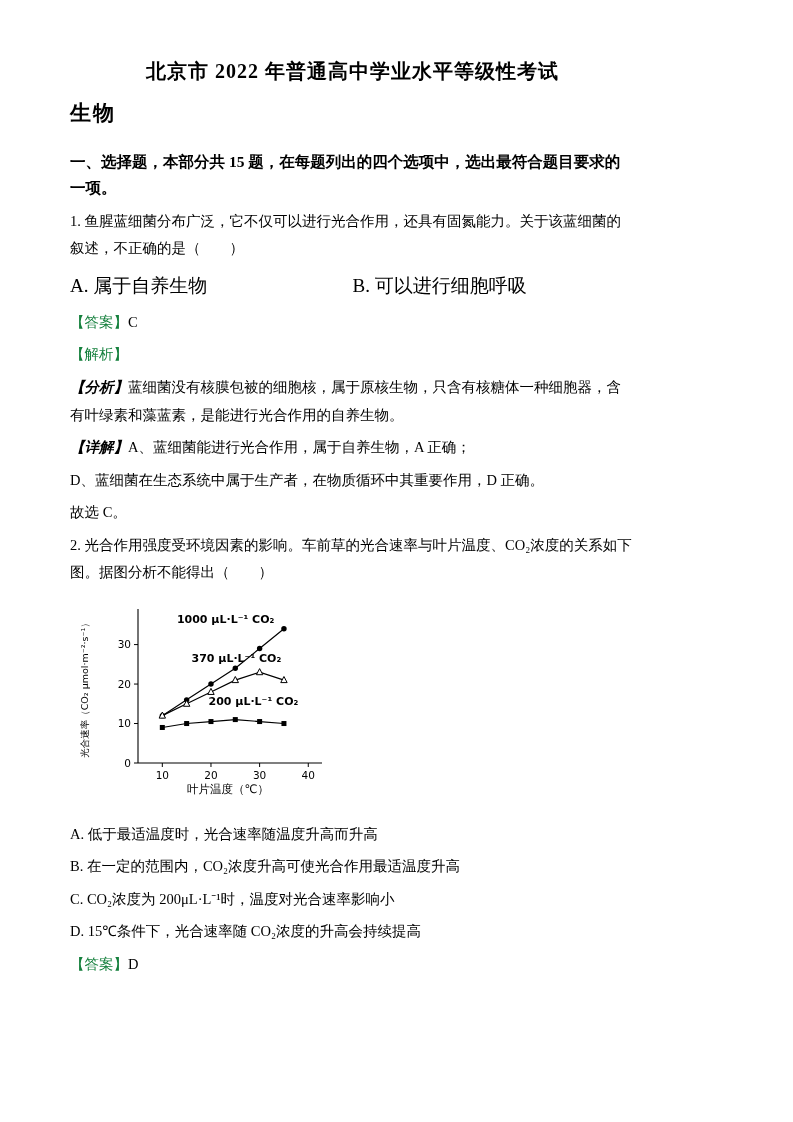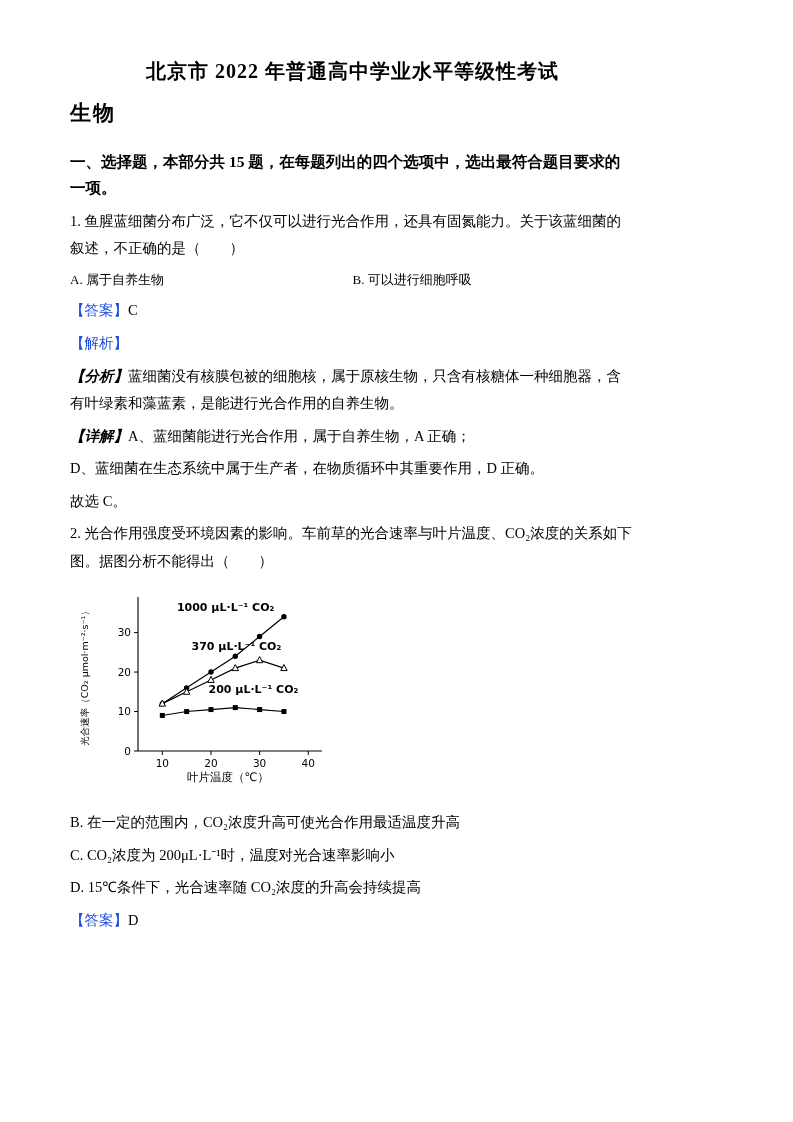--- a/index.html
+++ b/index.html
@@ -35,25 +35,25 @@
     line-height:1.7;
   }
   .para{
     font-size:14.5px;
     line-height:1.9;
     margin:5px 0;
   }
   .opt-grid{
     display:grid;
     grid-template-columns:1fr 1fr;
-    font-size:13px;
+    font-size:19px;
     line-height:1.9;
     margin:0 0;
   }
-  .ans-label{color:#1d4ed8;text-align:center;}
+  .ans-label{color:#15803d;text-align:center;}
   .bold-label{font-weight:bold;font-style:italic;}
   .chart-wrap{
     margin:10px 0 14px 6px;
     width:260px;
   }
   svg{overflow:visible;display:block;}
   svg text{font-family:"DejaVu Sans", sans-serif;}
 </style>
 </head>
 <body>
@@ -132,20 +132,21 @@
           <rect x="132.47297297297297" y="122.05263157894737" width="5" height="5" fill="#000"></rect>
           <rect x="156.7972972972973" y="120.07894736842104" width="5" height="5" fill="#000"></rect>
           <rect x="181.1216216216216" y="122.05263157894737" width="5" height="5" fill="#000"></rect>
           <rect x="205.44594594594597" y="124.02631578947368" width="5" height="5" fill="#000"></rect>
           <text x="132.54054054054052" y="107.57894736842104" font-size="11" font-weight="bold" fill="#000">200 μL·L⁻¹ CO₂</text>
           <text x="152" y="196" text-anchor="middle" font-size="11.5" fill="#000">叶片温度（℃）</text>
           <text text-anchor="middle" font-size="9.5" fill="#000" transform="translate(12 91) rotate(-90)">光合速率（CO₂ μmol·m⁻²·s⁻¹）</text>
         </svg>
     </div>
 
+    <p class="para">A. 低于最适温度时，光合速率随温度升高而升高</p>
     <p class="para">B. 在一定的范围内，CO₂浓度升高可使光合作用最适温度升高</p>
     <p class="para">C. CO₂浓度为 200μL·L⁻¹时，温度对光合速率影响小</p>
     <p class="para">D. 15℃条件下，光合速率随 CO₂浓度的升高会持续提高</p>
 
     <p class="para">
       <span class="ans-label">【答案】</span><span>D</span>
     </p>
   </div>
 
 </div>

